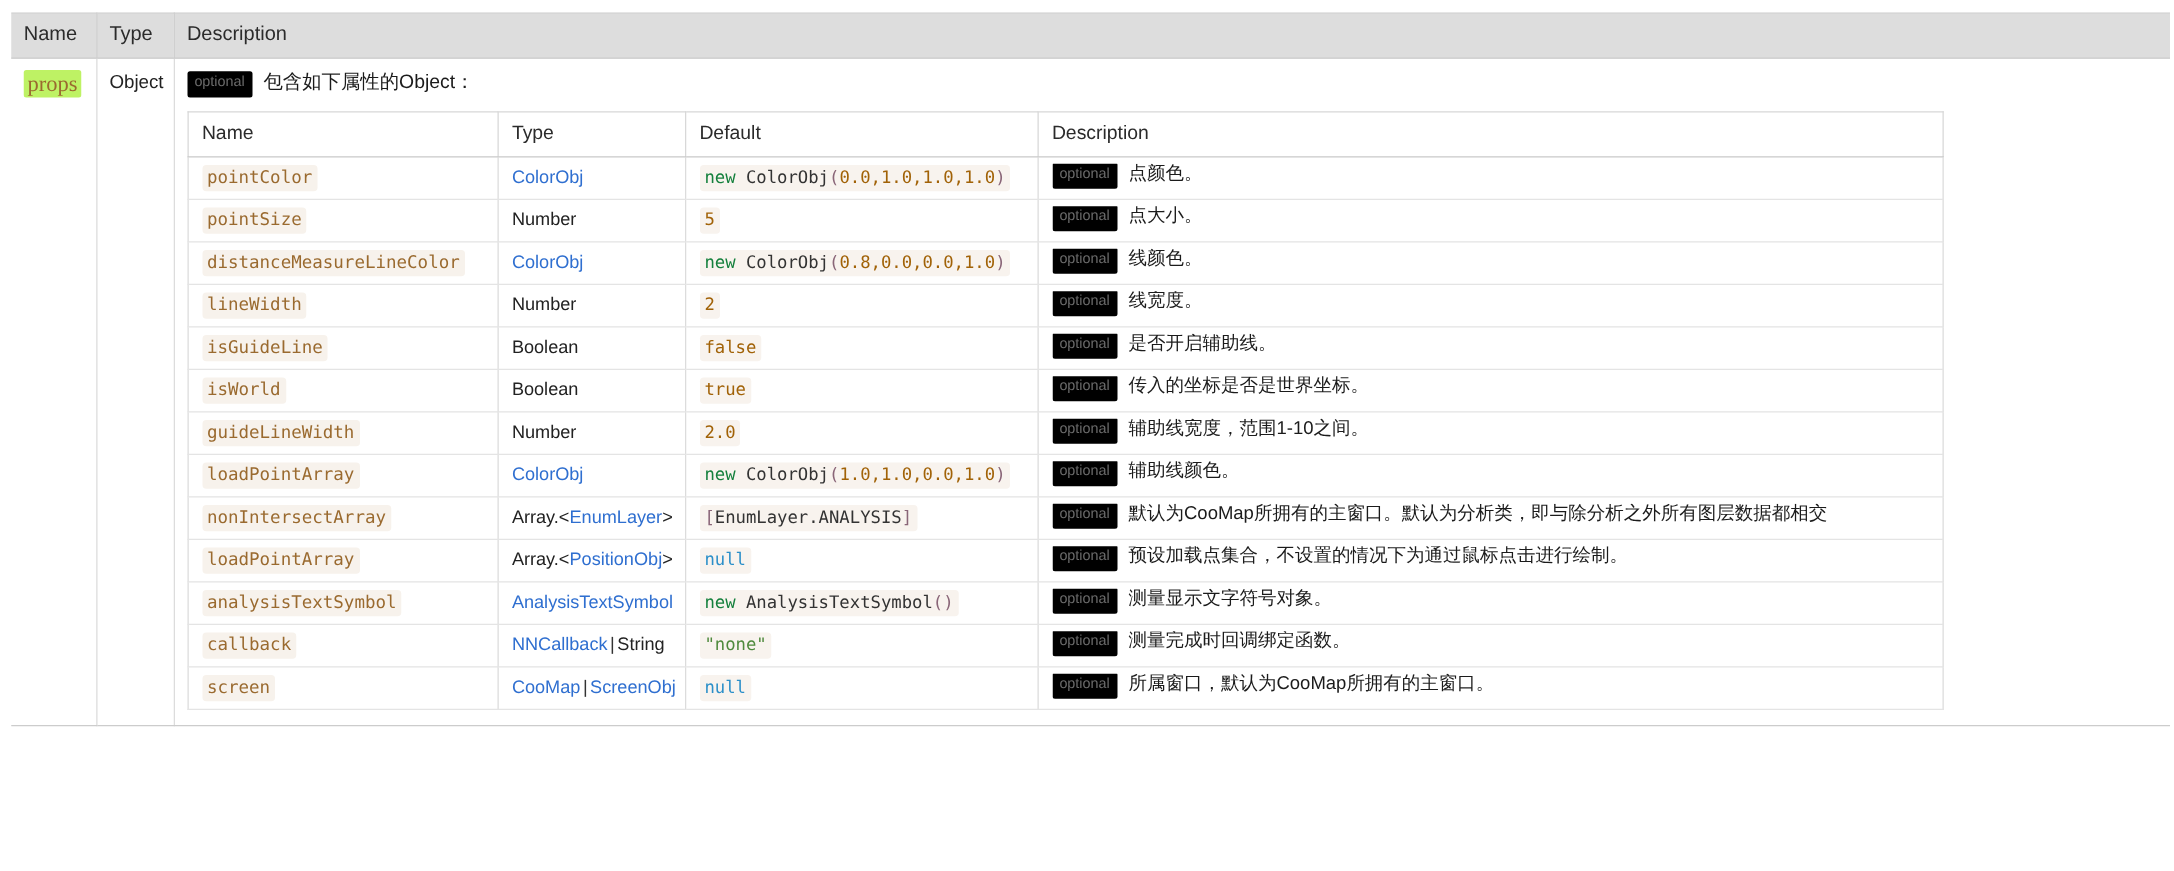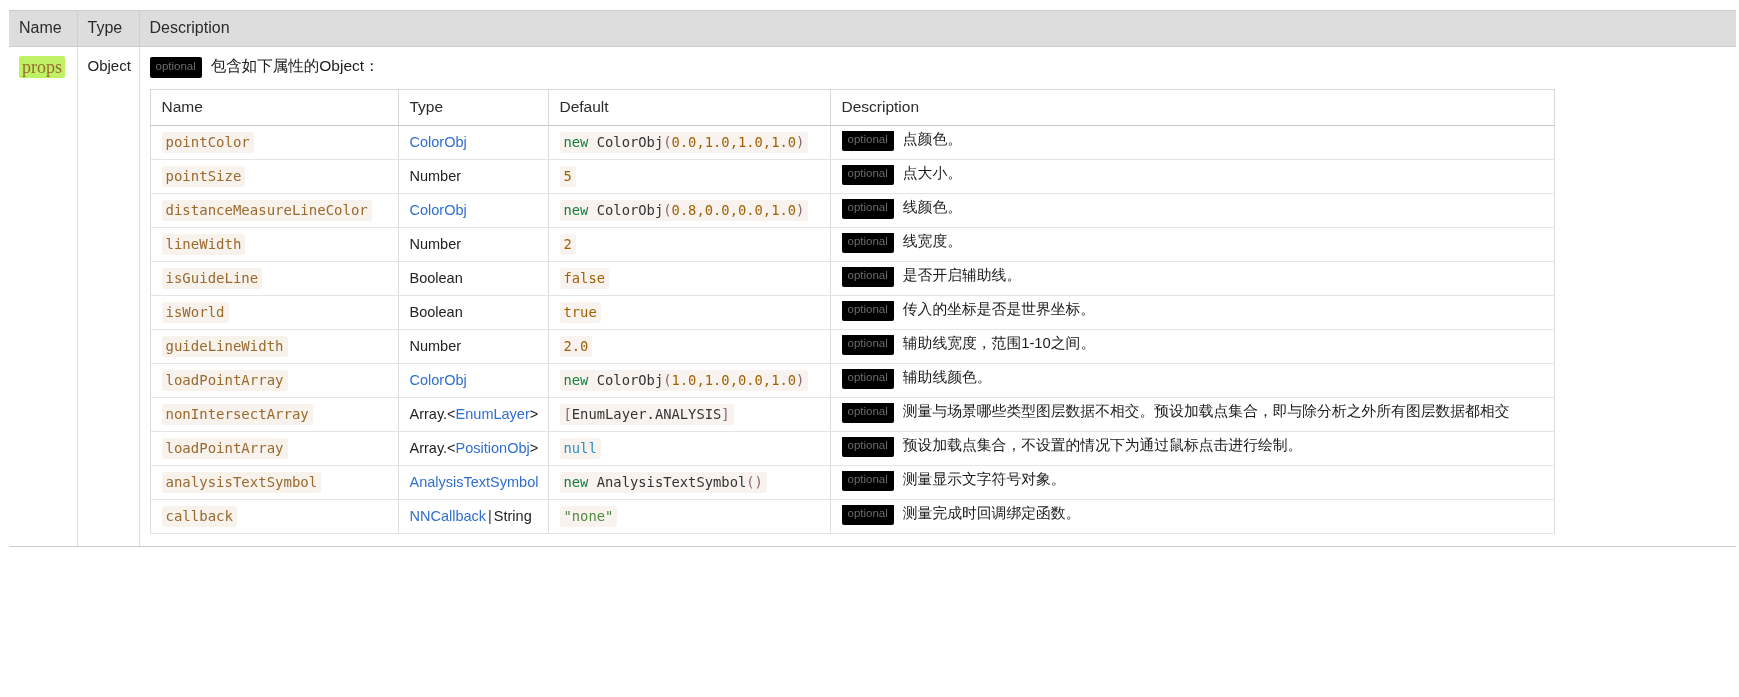--- a/index.html
+++ b/index.html
@@ -314,21 +314,21 @@
                     </div>
                   </td>
                 </tr>
                 <tr>
                   <td><span class="pname">nonIntersectArray</span></td>
                   <td><span class="ptype">Array.&lt;<a class="tlink" href="#">EnumLayer</a>&gt;</span></td>
                   <td><span class="defval"><span class="k-pun">[</span><span class="k-id">EnumLayer.ANALYSIS</span><span class="k-pun">]</span></span></td>
                   <td>
                     <div class="desc-cell">
                       <span class="badge-optional">optional</span>
-                      <span class="desc-text">测量与场景哪些类型图层数据不相交。预设加载点集合，即与除分析之外所有图层数据都相交</span>
+                      <span class="desc-text">默认为CooMap所拥有的主窗口。默认为分析类，即与除分析之外所有图层数据都相交</span>
                     </div>
                   </td>
                 </tr>
                 <tr>
                   <td><span class="pname">loadPointArray</span></td>
                   <td><span class="ptype">Array.&lt;<a class="tlink" href="#">PositionObj</a>&gt;</span></td>
                   <td><span class="defval"><span class="k-null">null</span></span></td>
                   <td>
                     <div class="desc-cell">
                       <span class="badge-optional">optional</span>
@@ -348,20 +348,31 @@
                   </td>
                 </tr>
                 <tr>
                   <td><span class="pname">callback</span></td>
                   <td><span class="ptype"><a class="tlink" href="#">NNCallback</a><span class="tsep">|</span><span>String</span></span></td>
                   <td><span class="defval"><span class="k-str">"none"</span></span></td>
                   <td>
                     <div class="desc-cell">
                       <span class="badge-optional">optional</span>
                       <span class="desc-text">测量完成时回调绑定函数。</span>
+                    </div>
+                  </td>
+                </tr>
+                <tr>
+                  <td><span class="pname">screen</span></td>
+                  <td><span class="ptype"><a class="tlink" href="#">CooMap</a><span class="tsep">|</span><a class="tlink" href="#">ScreenObj</a></span></td>
+                  <td><span class="defval"><span class="k-null">null</span></span></td>
+                  <td>
+                    <div class="desc-cell">
+                      <span class="badge-optional">optional</span>
+                      <span class="desc-text">所属窗口，默认为CooMap所拥有的主窗口。</span>
                     </div>
                   </td>
                 </tr>
               </tbody>
           </table>
 
         </td>
       </tr>
     </tbody>
   </table>

